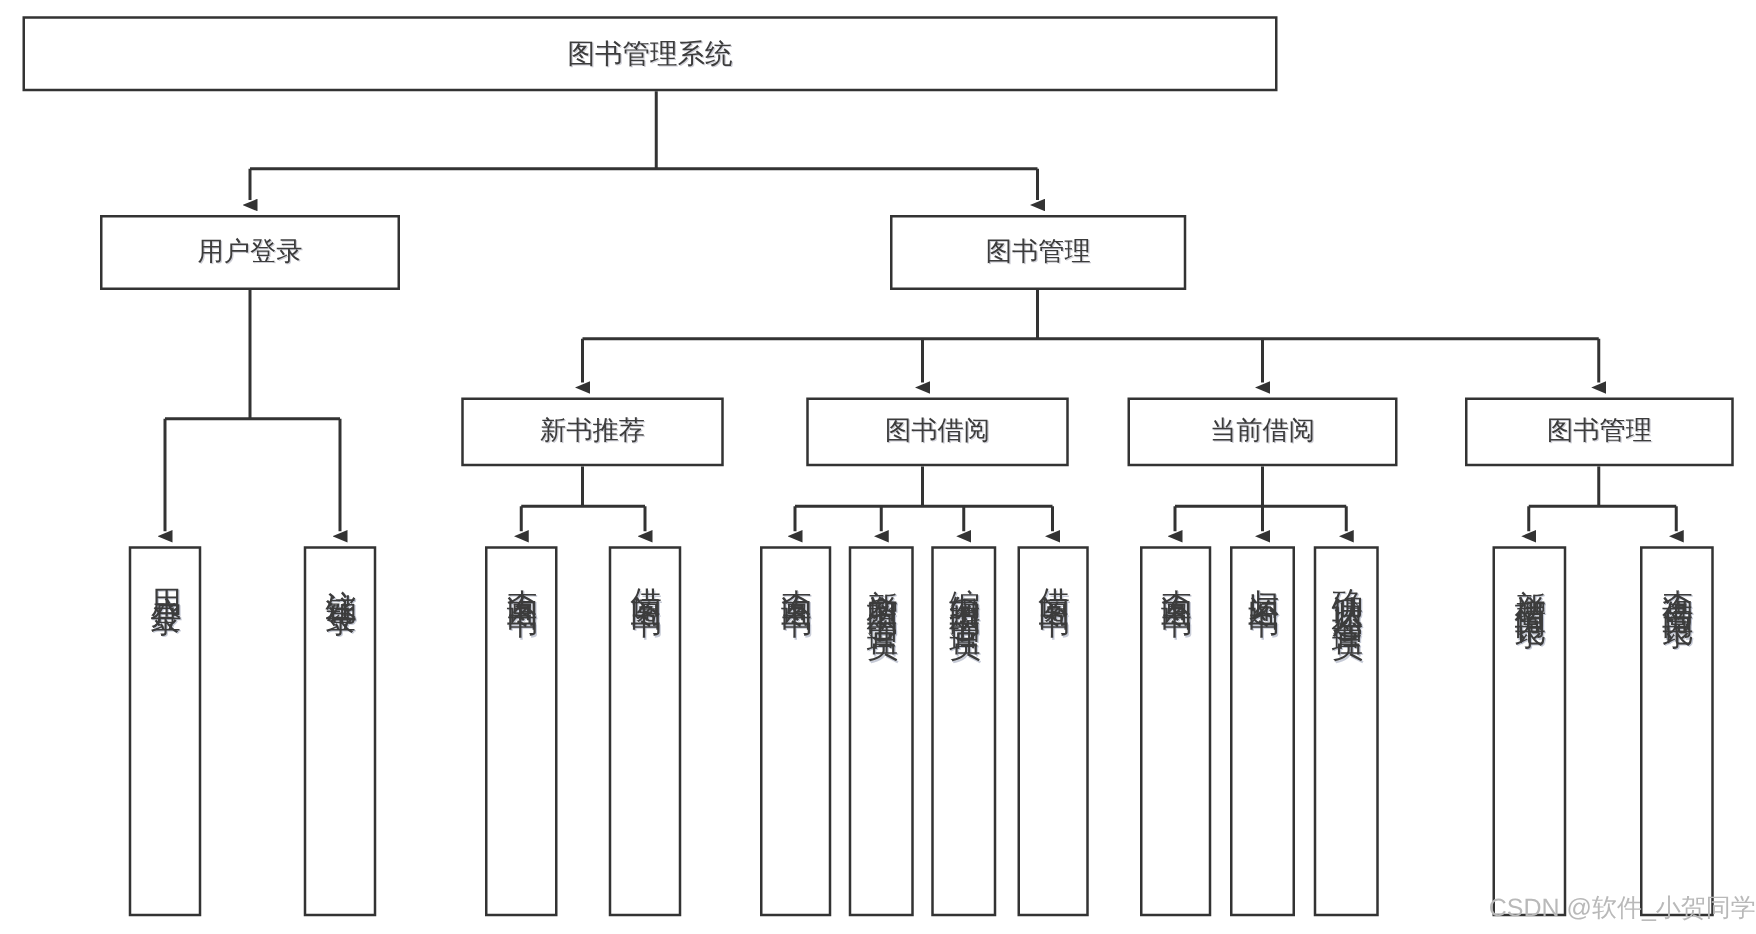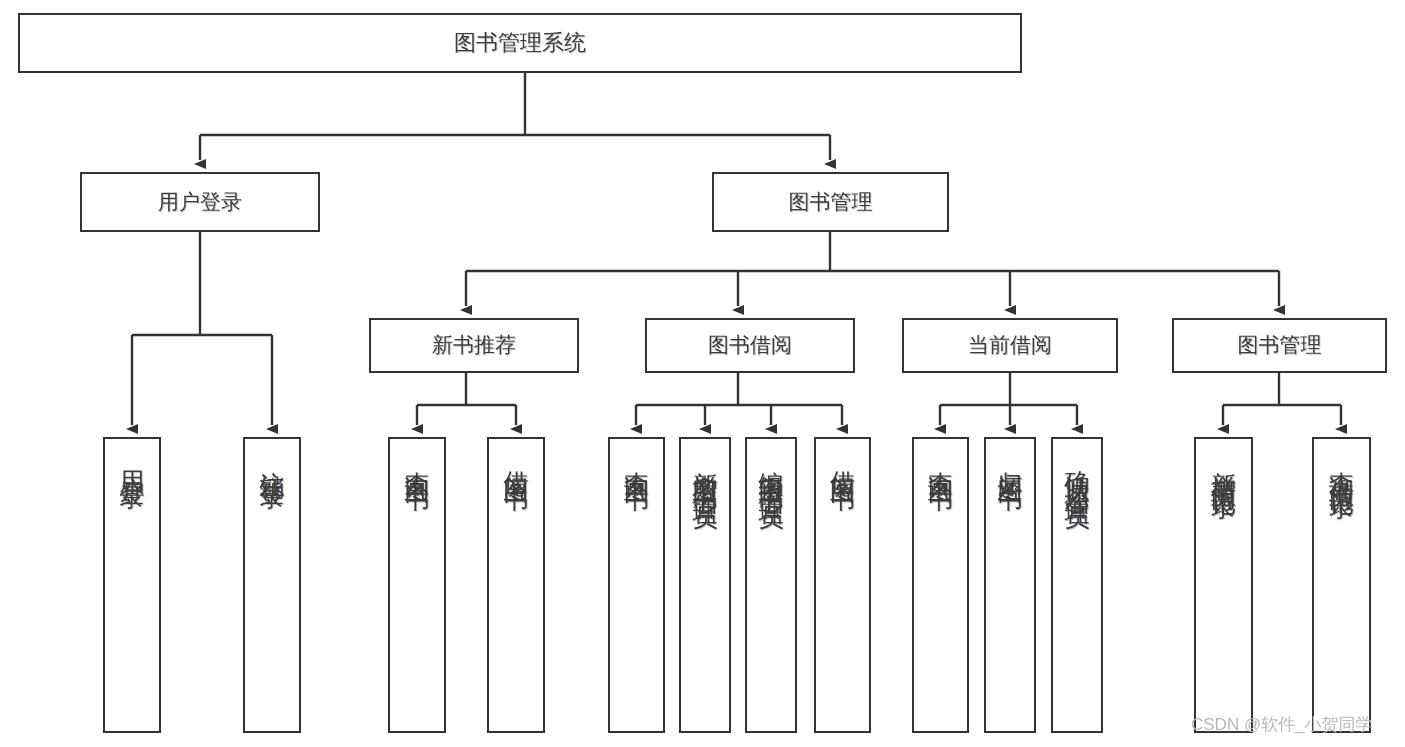--- a/index.html
+++ b/index.html
@@ -46,21 +46,21 @@
   .node.v .lbl{
     writing-mode:vertical-rl;
     text-orientation:upright;
     font-size:25px;
     letter-spacing:5px;
     text-shadow:1px 1px 0 rgba(185,190,205,.8);
   }
   #watermark{
     position:absolute;
     left:1191px;top:713px;
-    font-size:17px;
+    font-size:20px;
     color:#b9b9b9;
     white-space:nowrap;
     z-index:5;
     font-family:"Liberation Sans","DejaVu Sans",sans-serif;
   }
 </style>
 </head>
 <body>
 
 <div id="diagram">

